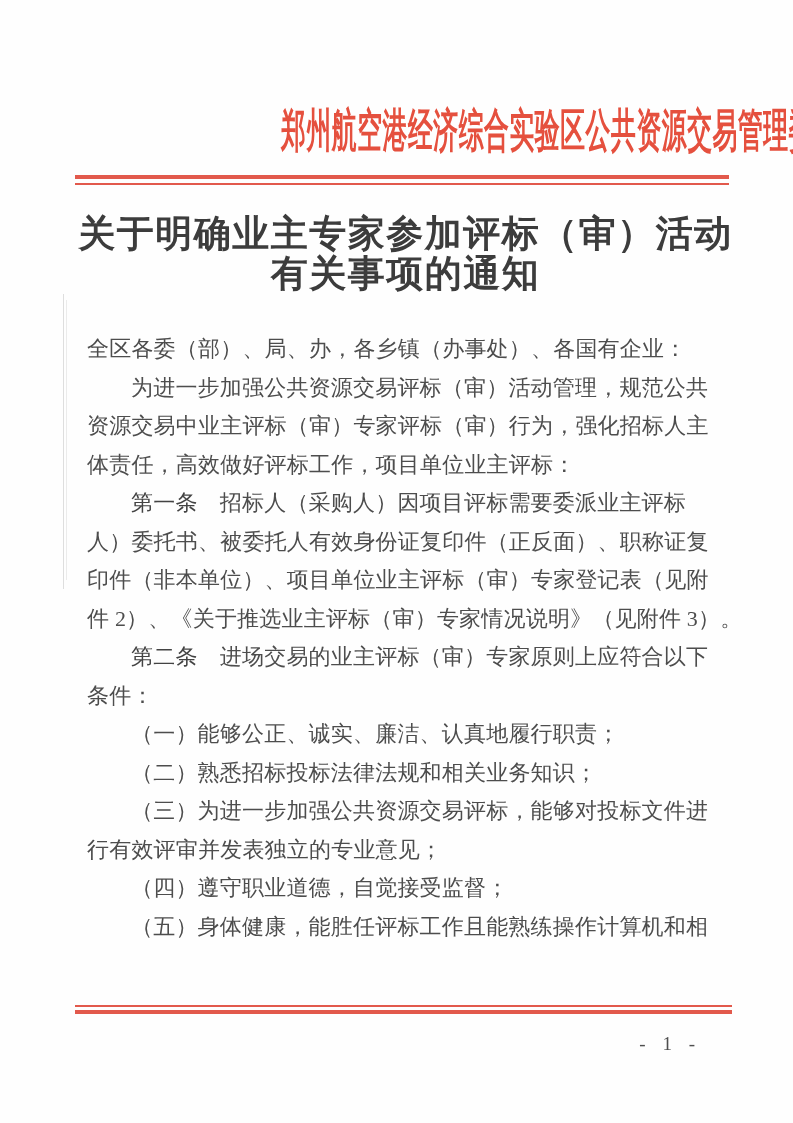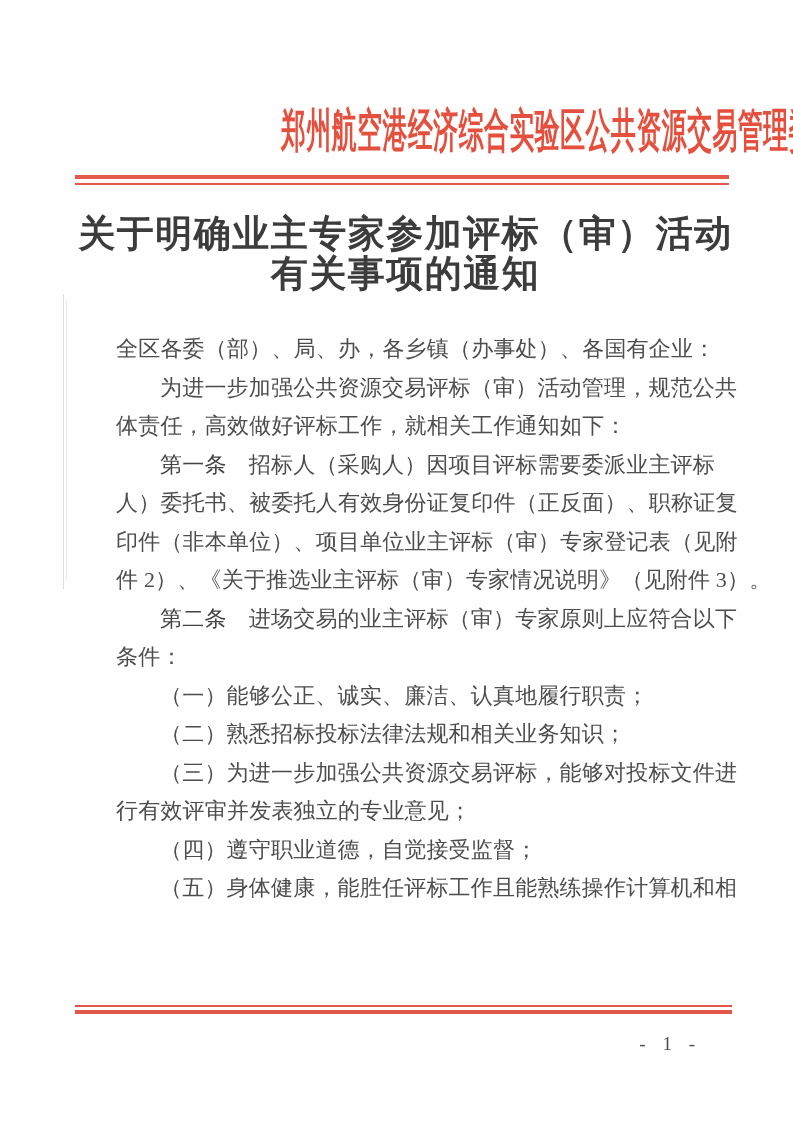--- a/index.html
+++ b/index.html
@@ -27,21 +27,21 @@
   .rule-bottom-thick{top:1010px;height:3.6px;width:657px;}
   
   .doc-title{
     position:absolute;top:214px;left:9px;width:793px;
     text-align:center;color:#3c3c3c;font-weight:bold;
     font-size:37px;letter-spacing:1.5px;
   }
   .doc-title .t-line{height:40px;line-height:40px;white-space:nowrap;}
   
   .body-text{
-    position:absolute;top:330px;left:116px;width:600px;
+    position:absolute;top:330px;left:87px;width:600px;
     color:#4d4d4d;font-size:22px;
   }
   .body-text .line{
     height:38.5px;line-height:38.5px;white-space:nowrap;
     letter-spacing:0.2px;
   }
   .body-text .line.indent{padding-left:44px;}
   .seg-bold{font-weight:normal;color:#434343;}
   
   .page-number{
@@ -67,21 +67,22 @@
   <div class="rule rule-top-thin"></div>
 
   <div class="doc-title">
     <div class="t-line">关于明确业主专家参加评标（审）活动</div>
     <div class="t-line">有关事项的通知</div>
   </div>
 
   <div class="body-text" id="body-lines">
       <div class="line"><span>全区各委（部）、局、办，各乡镇（办事处）、各国有企业：</span></div>
       <div class="line indent"><span>为进一步加强公共资源交易评标（审）活动管理，规范公共</span></div>
-      <div class="line"><span>体责任，高效做好评标工作，就相关工作通知如下：</span></div>
+      <div class="line"><span>资源交易中业主评标（审）专家评标（审）行为，强化招标人主</span></div>
+      <div class="line"><span>体责任，高效做好评标工作，项目单位业主评标：</span></div>
       <div class="line indent"><span class="seg-bold">第一条</span><span>　招标人（采购人）因项目评标需要委派业主评标</span></div>
       <div class="line"><span>人）委托书、被委托人有效身份证复印件（正反面）、职称证复</span></div>
       <div class="line"><span>印件（非本单位）、项目单位业主评标（审）专家登记表（见附</span></div>
       <div class="line"><span>件 2）、《关于推选业主评标（审）专家情况说明》（见附件 3）。</span></div>
       <div class="line indent"><span class="seg-bold">第二条</span><span>　进场交易的业主评标（审）专家原则上应符合以下</span></div>
       <div class="line"><span>条件：</span></div>
       <div class="line indent"><span>（一）能够公正、诚实、廉洁、认真地履行职责；</span></div>
       <div class="line indent"><span>（二）熟悉招标投标法律法规和相关业务知识；</span></div>
       <div class="line indent"><span>（三）为进一步加强公共资源交易评标，能够对投标文件进</span></div>
       <div class="line"><span>行有效评审并发表独立的专业意见；</span></div>

